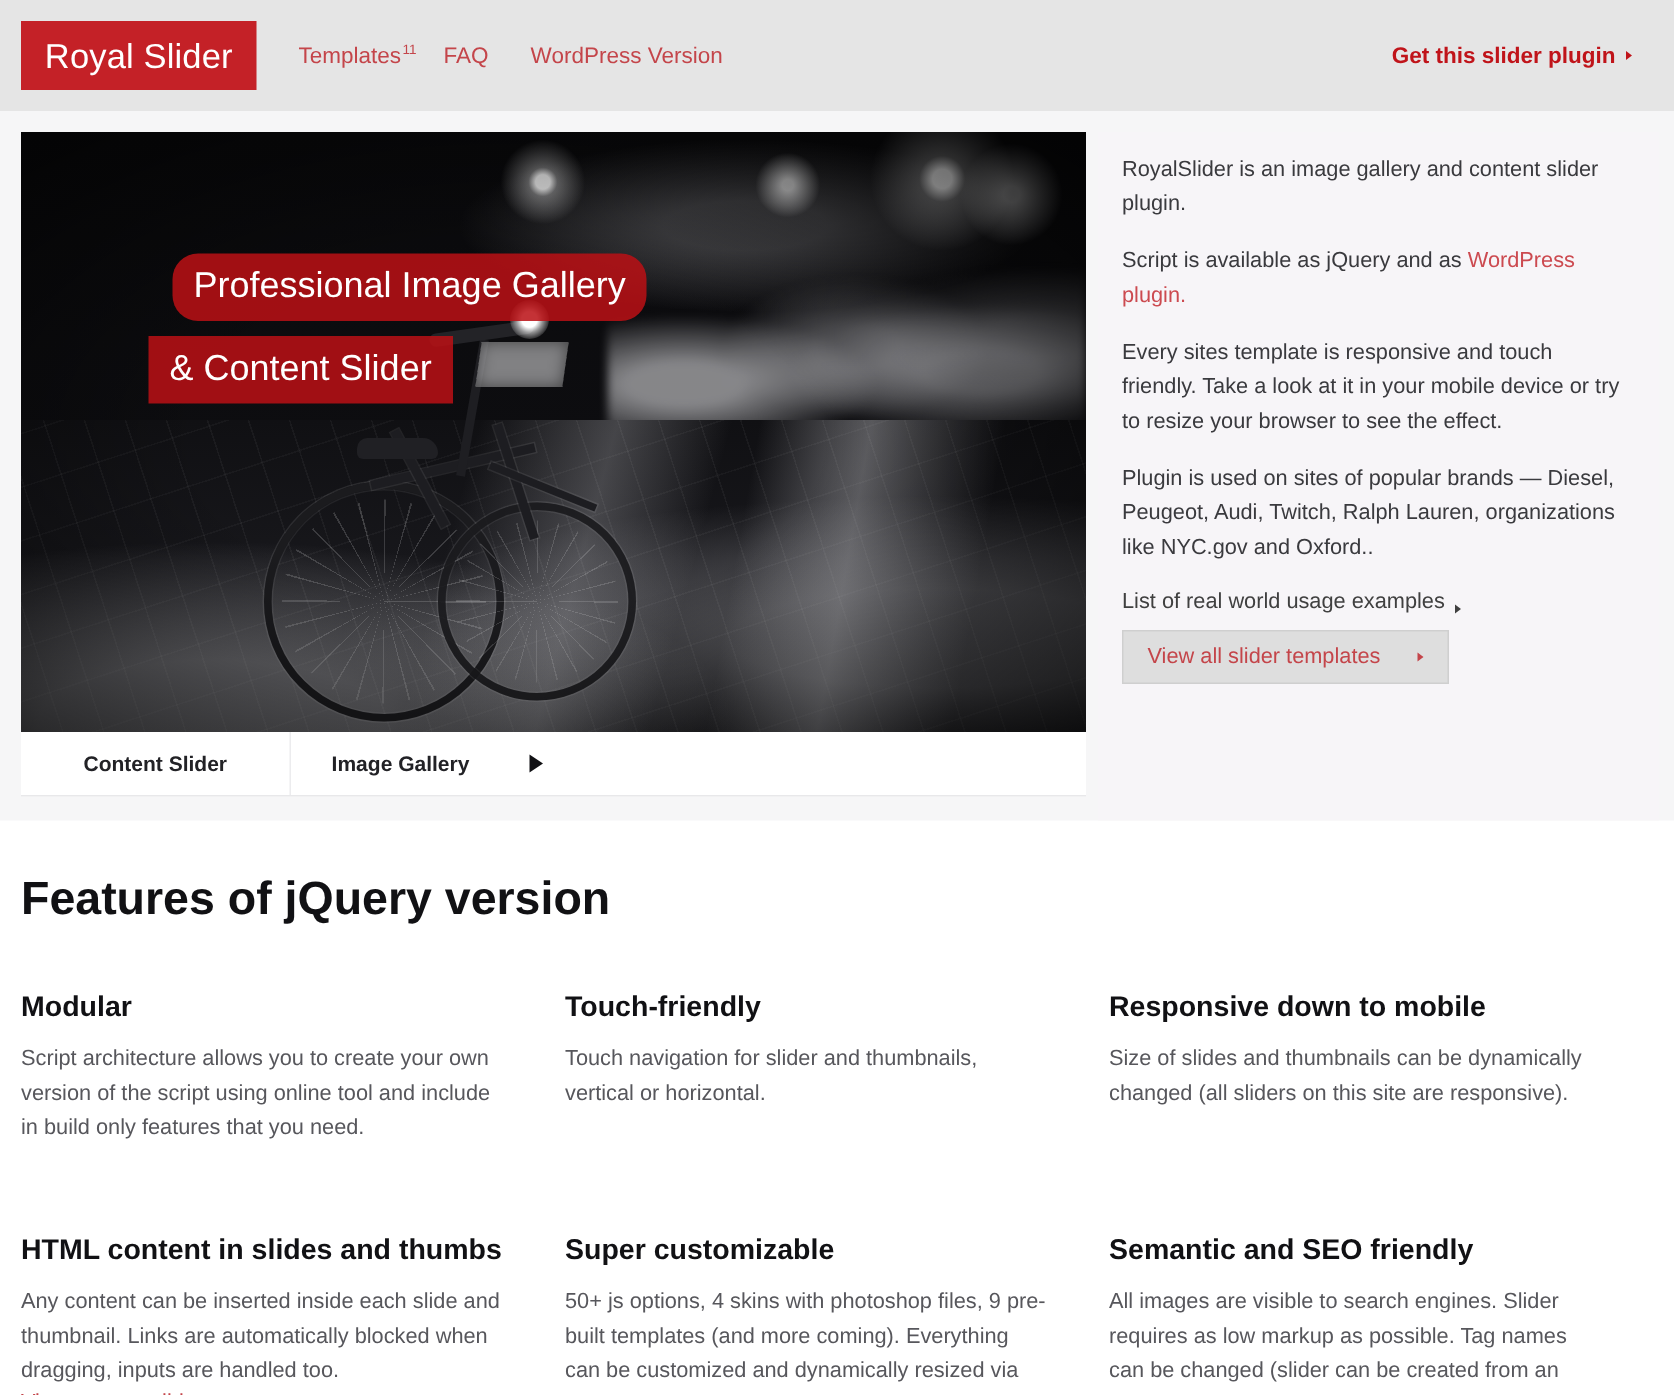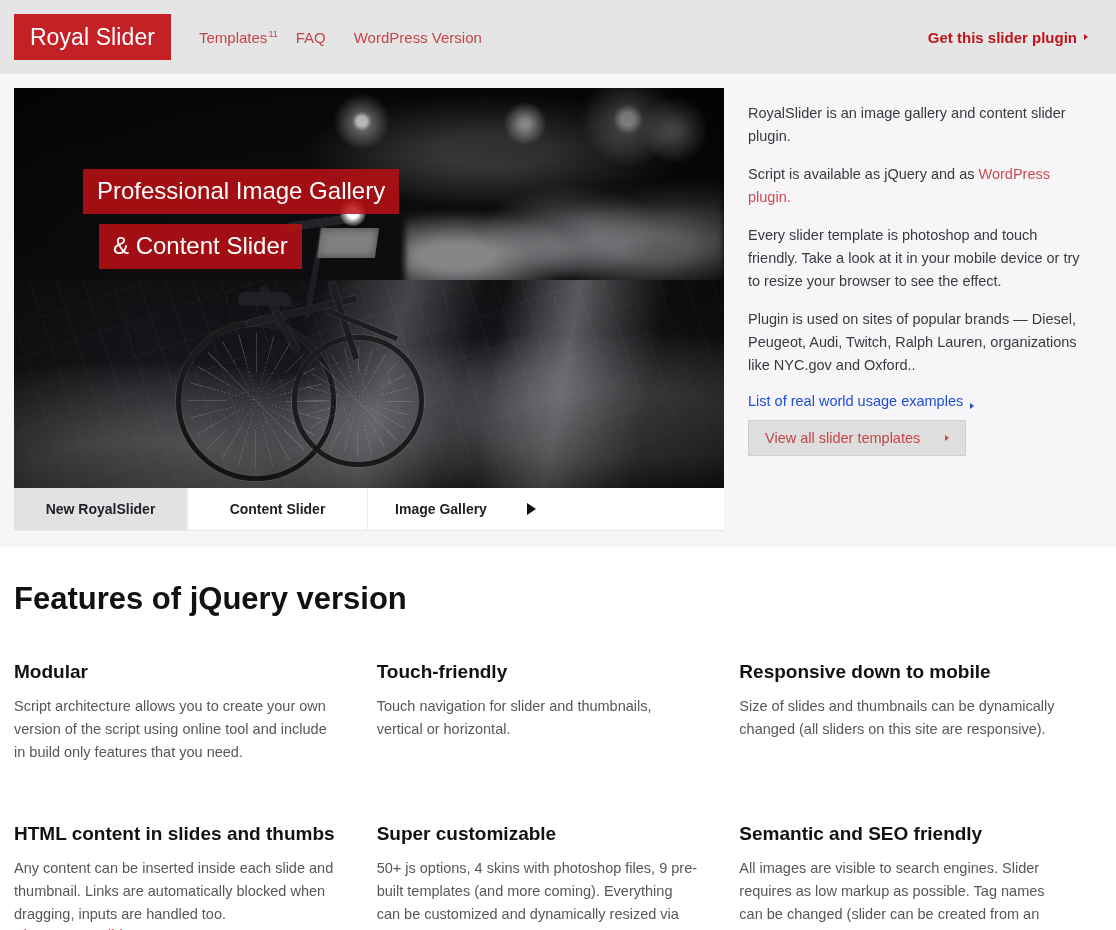--- a/index.html
+++ b/index.html
@@ -178,21 +178,21 @@
 
   
   .cap {
     position: absolute;
     background: rgba(186,16,21,.86);
     color: #ffffff;
     font-size: 24px;
     padding: 8px 14px 9px 14px;
     white-space: nowrap;
   }
-  .cap1 { left: 69px; top: 81px; }
+  .cap1 { left: 101px; top: 81px; border-radius: 17px; }
   .cap2 { left: 85px; top: 136px; }
 
   
   .tabs {
     position: relative;
     display: flex;
     align-items: stretch;
     height: 43px;
     background: #ffffff;
     border-bottom: 1px solid #e8e8ea;
@@ -223,21 +223,21 @@
     padding: 14px 26px 0 16px;
   }
   .side p {
     font-size: 14.5px;
     line-height: 23px;
     color: #3a3a3e;
     margin-bottom: 15px;
   }
   .side a.inline { color: #cc4a50; text-decoration: none; }
   .side a.redlink {
-    color: #1d4ed8; text-decoration: none; font-size: 14.5px;
+    color: #404040; text-decoration: none; font-size: 14.5px;
     display: inline-flex; align-items: flex-end; gap: 7px;
   }
   .btn-templates {
     display: inline-flex; align-items: center; gap: 25px;
     background: #dedede;
     border: 1px solid #cfcfcf;
     color: #c4454a;
     font-size: 14.5px;
     padding: 9px 16px;
     margin-top: 10px;
@@ -310,39 +310,36 @@
           <div class="lamp"></div>
         </div>
         <div class="ph-vig"></div>
       </div>
 
       <div class="cap cap1">Professional Image Gallery</div>
       <div class="cap cap2">&amp; Content Slider</div>
     </div>
 
     <div class="tabs">
-      <div class="tab tab-1 active">
-          <span>New RoyalSlider</span>
-        </div>
       <div class="tab tab-2">
           <span>Content Slider</span>
         </div>
       <div class="tab tab-4">
           <span>Image Gallery</span>
         </div>
       <div class="tab-next">
           <span class="tri"></span>
         </div>
     </div>
   </div>
 
   <div class="side">
     <p>RoyalSlider is an image gallery and content slider plugin.</p>
     <p><span>Script is available as jQuery and as </span><a class="inline" href="#">WordPress plugin.</a></p>
-    <p>Every slider template is photoshop and touch friendly. Take a look at it in your mobile device or try to resize your browser to see the effect.</p>
+    <p>Every sites template is responsive and touch friendly. Take a look at it in your mobile device or try to resize your browser to see the effect.</p>
     <p>Plugin is used on sites of popular brands — Diesel, Peugeot, Audi, Twitch, Ralph Lauren, organizations like NYC.gov and Oxford..</p>
     <a class="redlink" href="#">
       <span>List of real world usage examples</span>
       <span class="tri tri-sm"></span>
     </a>
     <div class="btn-templates">
       <span>View all slider templates</span>
       <span class="tri tri-sm"></span>
     </div>
   </div>

